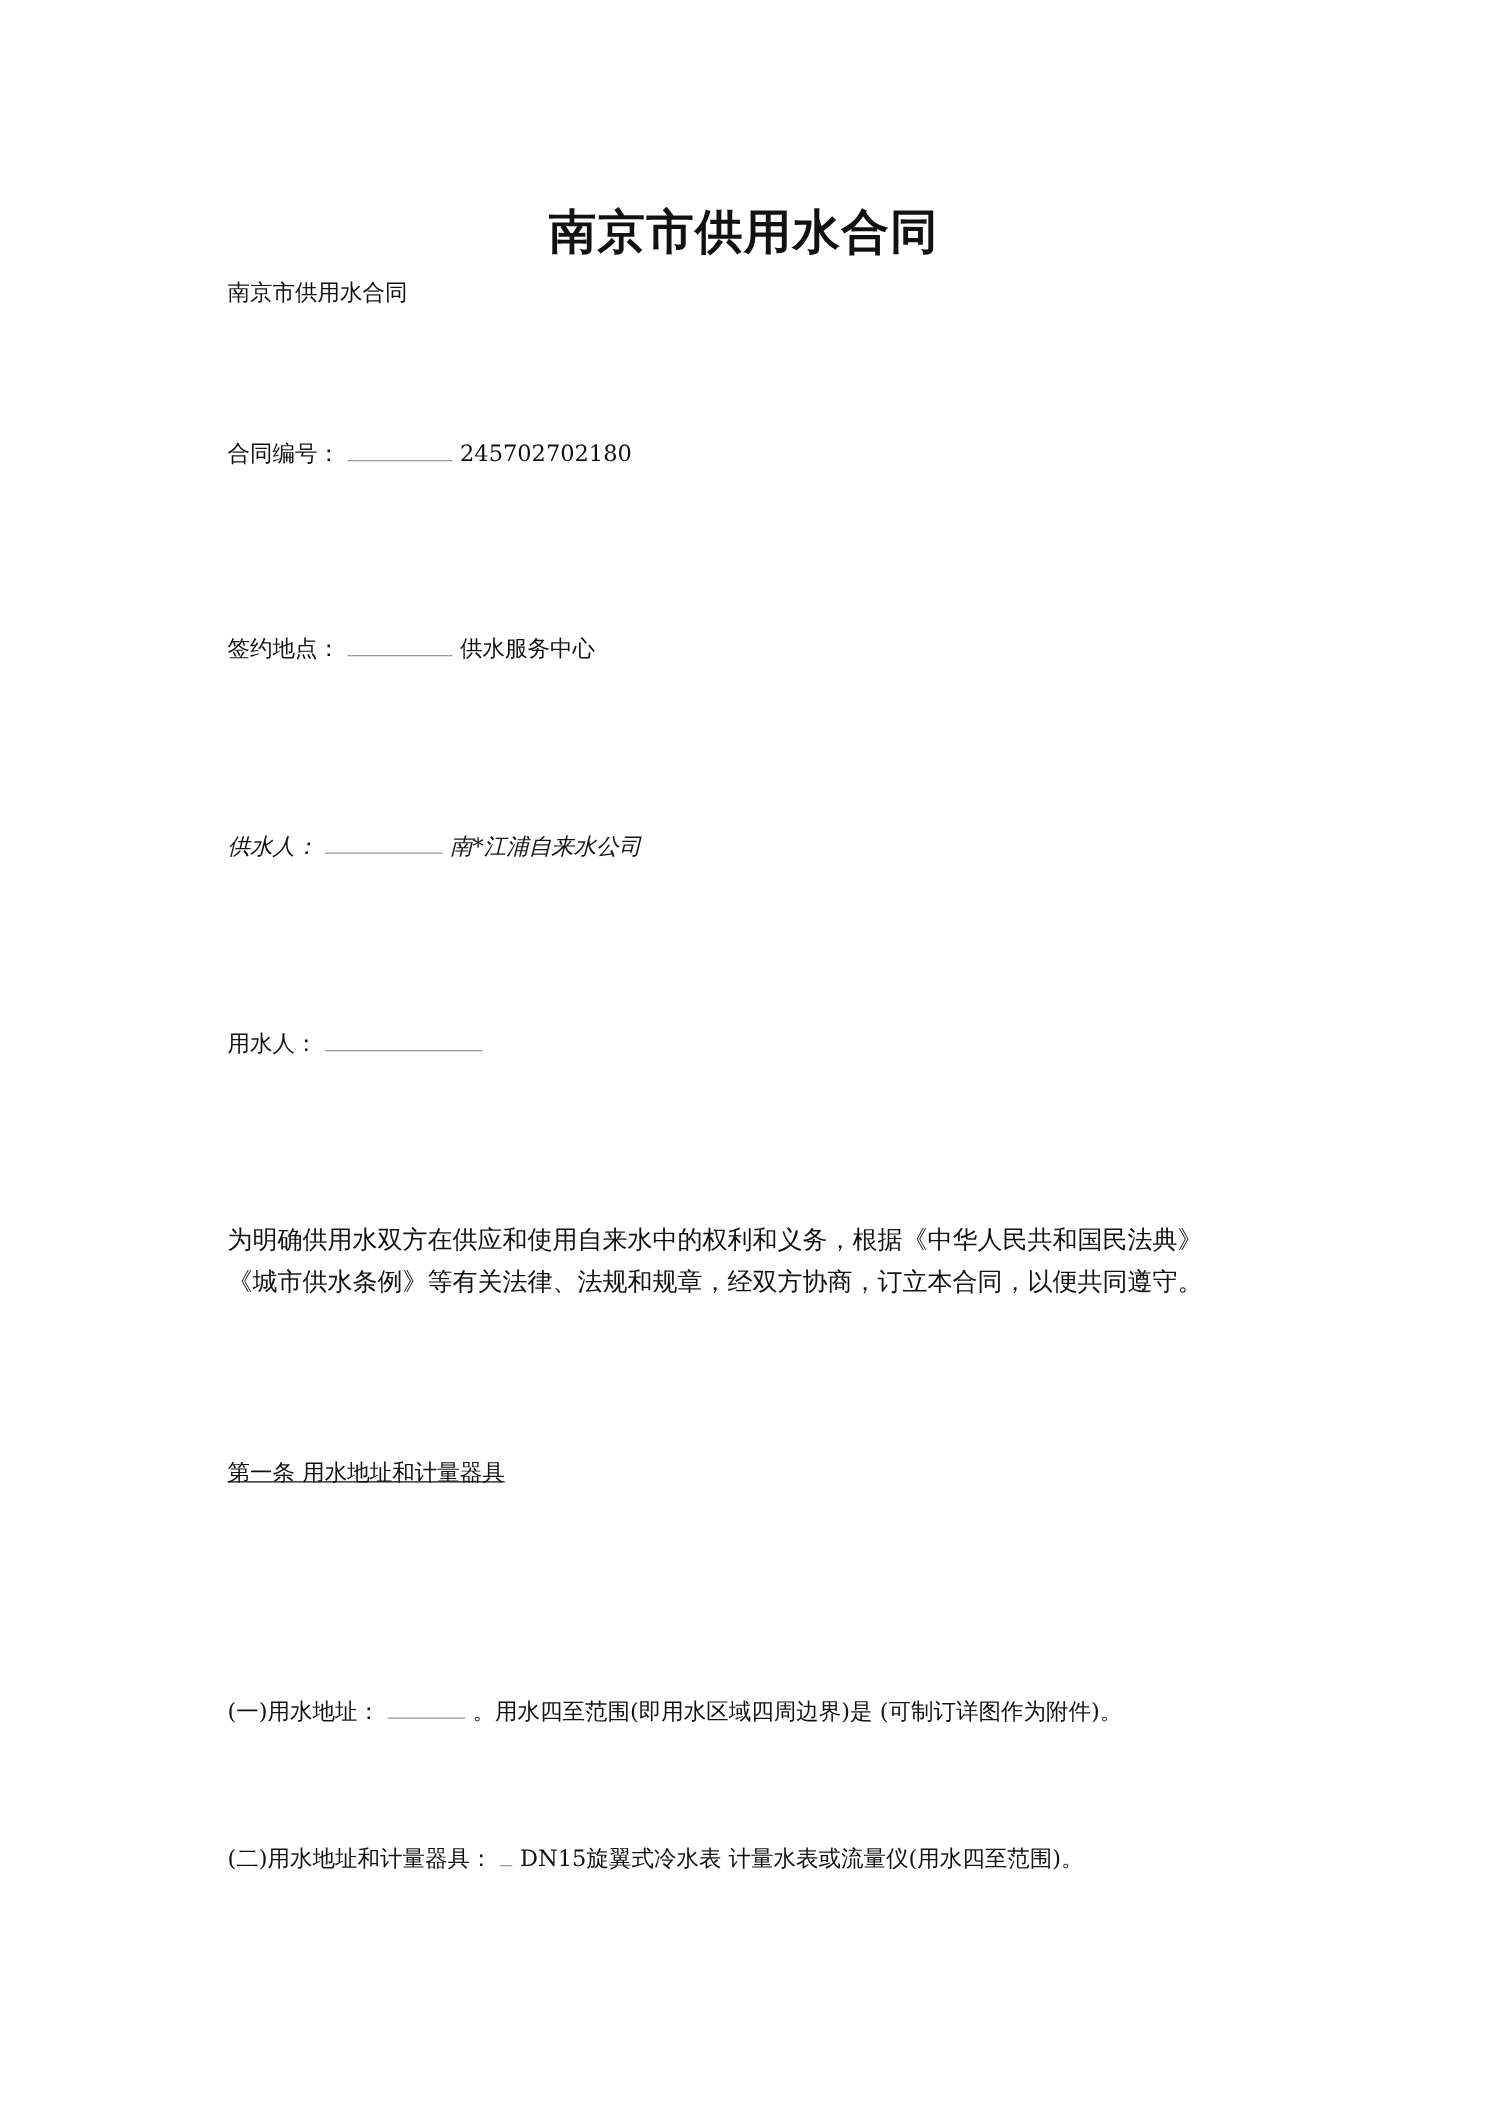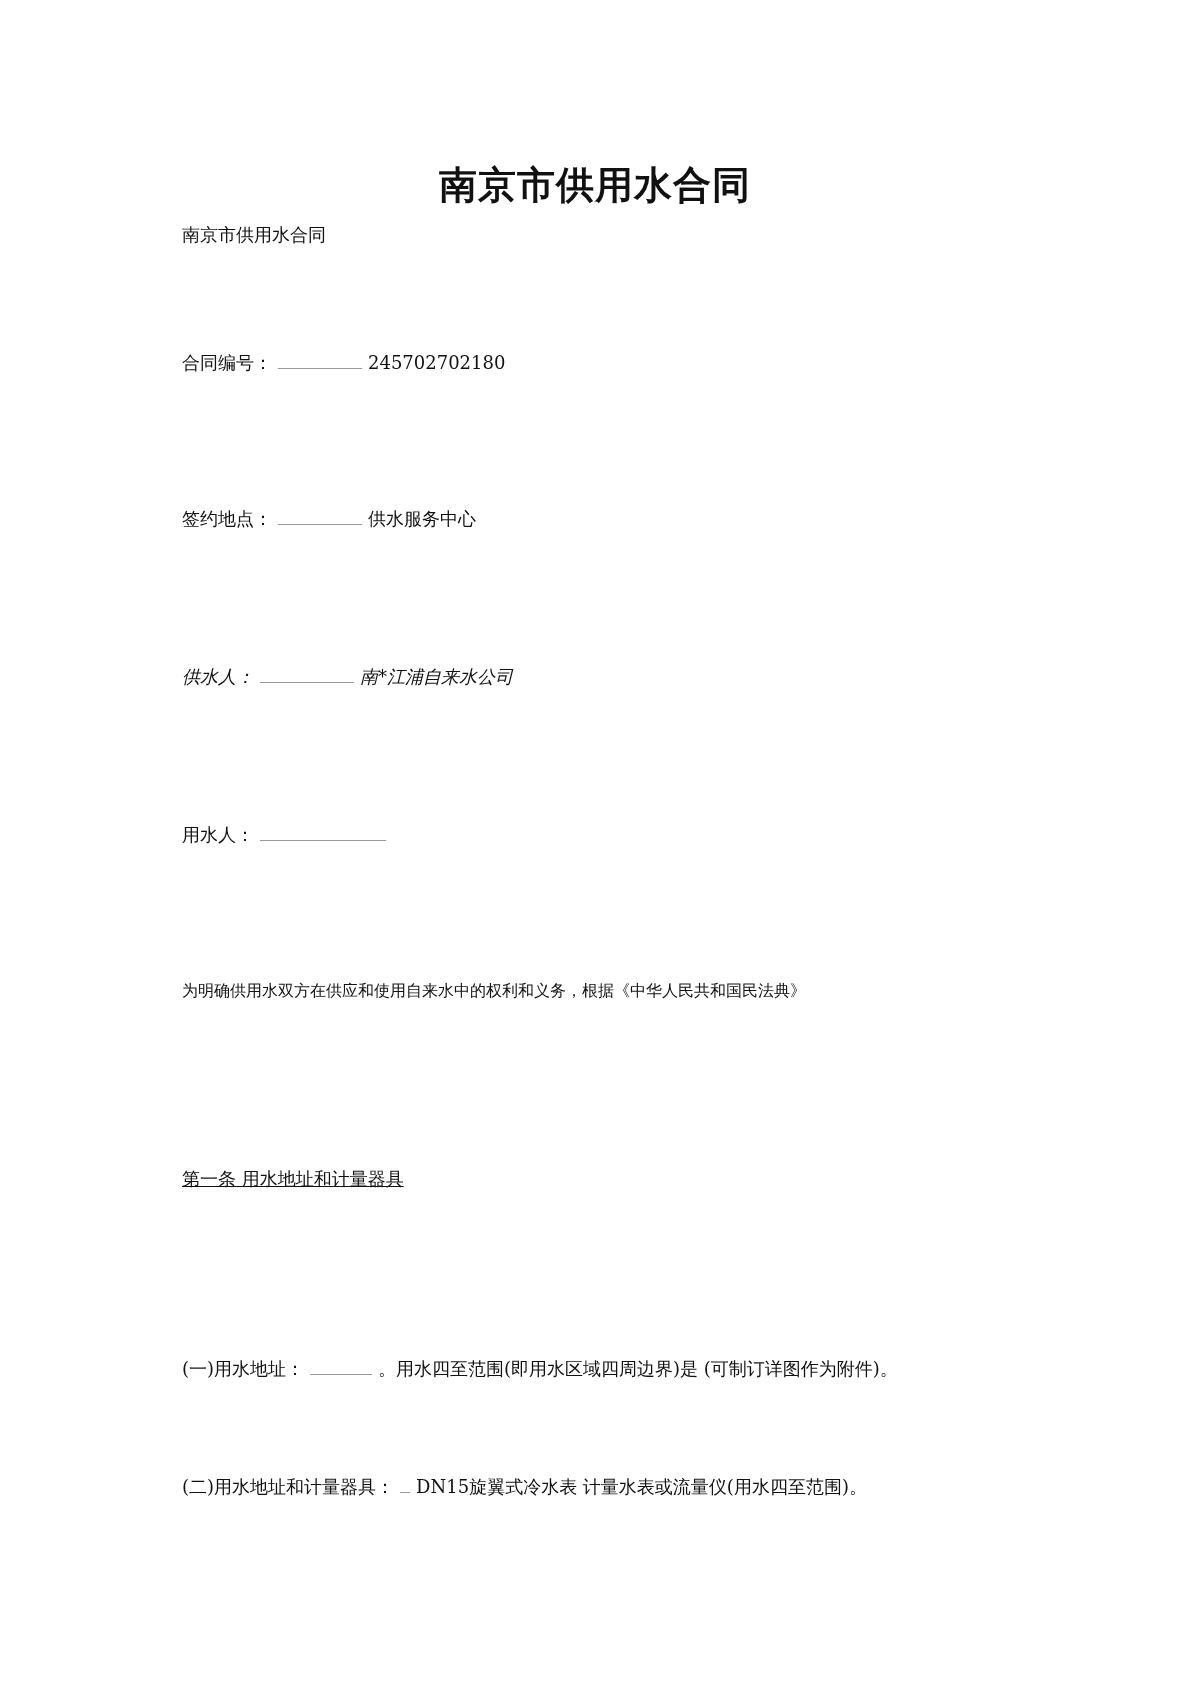--- a/index.html
+++ b/index.html
@@ -3,21 +3,21 @@
 <meta charset="utf-8">
 <style>
   html, body { margin: 0; padding: 0; background: #ffffff; }
   body { width: 1190px; height: 1683px; position: relative; overflow: hidden;
          font-family: "DejaVu Serif", "Liberation Serif", serif; color: #111; }
   .title { position: absolute; top: 160px; left: 0; width: 1190px; text-align: center;
            font-family: "DejaVu Sans", "Liberation Sans", sans-serif; font-weight: bold;
            font-size: 38px; letter-spacing: 1px; }
   .line { position: absolute; left: 182px; font-size: 18px; white-space: nowrap; line-height: 26px; }
   .blank { display: inline-block; border-bottom: 1px solid #999; height: 18px; vertical-align: baseline; margin: 0 6px; }
-  .para { position: absolute; left: 182px; width: 860px; font-size: 16px; line-height: 34px; }
+  .para { position: absolute; left: 182px; width: 860px; font-size: 20px; line-height: 34px; }
 </style>
 </head>
 <body>
 
 <div class="title">南京市供用水合同</div>
 
 <div class="line" style="top:222px;">南京市供用水合同</div>
 
 <div class="line" style="top:350px;">
   <span>合同编号：</span><span class="blank" style="width:84px;"></span><span>245702702180</span>
@@ -30,20 +30,21 @@
 <div class="line" style="top:664px;font-style:italic;">
   <span>供水人：</span><span class="blank" style="width:94px;"></span><span>南*江浦自来水公司</span>
 </div>
 
 <div class="line" style="top:822px;">
   <span>用水人：</span><span class="blank" style="width:126px;"></span>
 </div>
 
 <div class="para" style="top:974px;">
   <div>为明确供用水双方在供应和使用自来水中的权利和义务，根据《中华人民共和国民法典》</div>
+  <div>《城市供水条例》等有关法律、法规和规章，经双方协商，订立本合同，以便共同遵守。</div>
 </div>
 
 <div class="line" style="top:1166px;text-decoration:underline;">第一条 用水地址和计量器具</div>
 
 <div class="line" style="top:1356px;">
   <span>(一)用水地址：</span><span class="blank" style="width:62px;"></span><span>。用水四至范围(即用水区域四周边界)是 (可制订详图作为附件)。</span>
 </div>
 
 <div class="line" style="top:1474px;">
   <span>(二)用水地址和计量器具：</span><span class="blank" style="width:10px;"></span><span>DN15旋翼式冷水表 计量水表或流量仪(用水四至范围)。</span>

